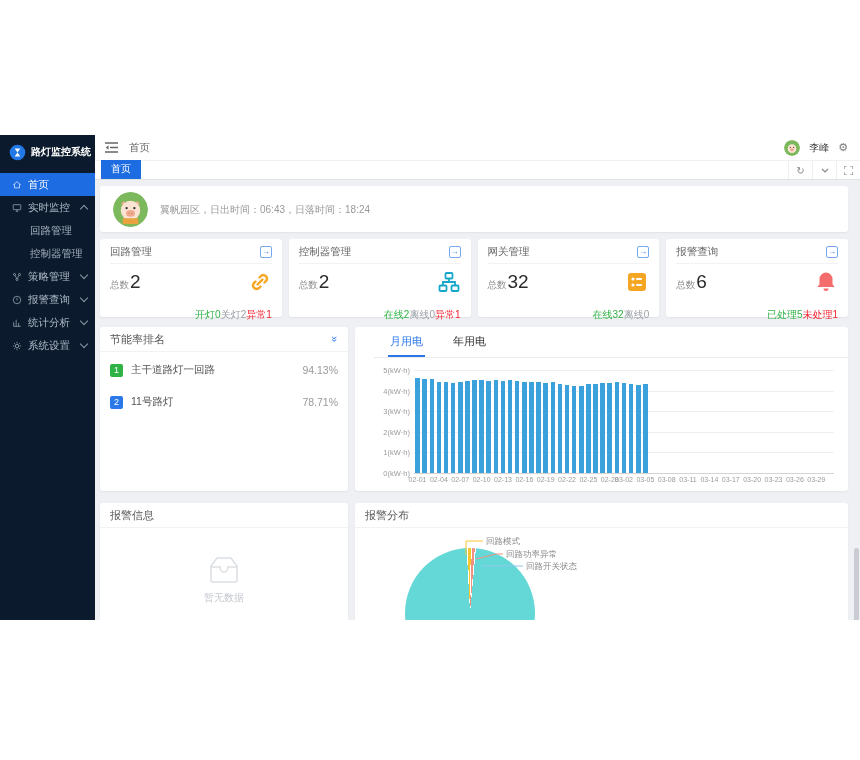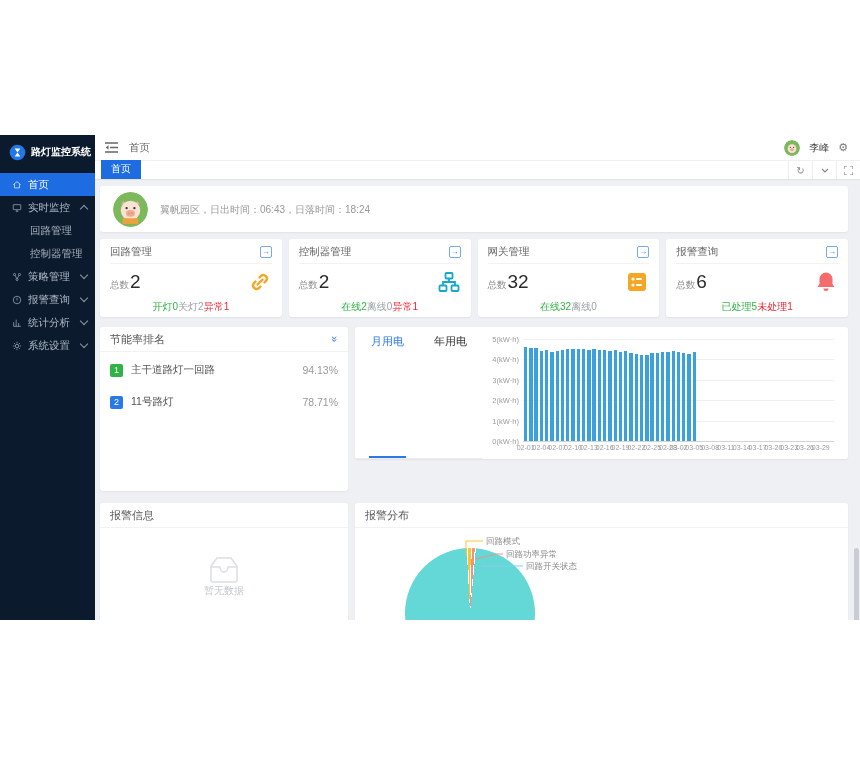--- a/index.html
+++ b/index.html
@@ -52,50 +52,50 @@
   
   .cards { display:grid; grid-template-columns:repeat(4,1fr); gap:7px; margin-bottom:10px; }
   .card { background:#fff; border-radius:3px; box-shadow:0 1px 2px rgba(0,0,0,.06); padding:6px 10px 7px; height:78px; }
   .card-hd { display:flex; align-items:center; justify-content:space-between; border-bottom:1px solid #f2f2f2; padding-bottom:4px; }
   .card-title { font-size:10.5px; color:#666; }
   .card-link { width:12px; height:12px; border:1px solid #76a9ee; border-radius:2px; color:#2b79e8; font-size:8px; line-height:10px; text-align:center; cursor:pointer; }
   .card-mid { display:flex; align-items:center; justify-content:space-between; margin-top:5px; height:26px; }
   .total-label { font-size:9.5px; color:#8a8a8a; }
   .total-num { font-size:19px; color:#2b2b2b; margin-left:1px; }
   .card-icon { width:24px; height:24px; }
-  .card-stats { display:flex; justify-content:center; margin-top:5px; font-size:10px; }
+  .card-stats { display:flex; justify-content:flex-end; margin-top:13px; font-size:10px; }
   .st-green { color:#2fb344; } .st-gray { color:#9aa0a6; } .st-red { color:#f5222d; }
 
   
   .row2 { display:flex; gap:7px; margin-bottom:12px; }
   .ranking { width:248px; flex:none; height:164px; }
   .rank-expand { margin-left:auto; color:#2b79e8; font-size:11px; transform:rotate(90deg); cursor:pointer; }
   .rank-item { display:flex; align-items:center; height:28px; padding:0 10px; margin-top:4px; }
   .rank-badge { width:13px; height:13px; border-radius:2px; color:#fff; font-size:9px; display:flex; align-items:center; justify-content:center; flex:none; }
   .rb-1 { background:#2fb344; } .rb-2 { background:#2b79e8; }
   .rank-name { font-size:10.5px; color:#555; margin-left:8px; }
   .rank-val { margin-left:auto; font-size:10.5px; color:#999; }
 
-  .usage { flex:1; height:132px; min-width:0; display:flex; flex-direction:row; }
+  .usage { flex:1; height:164px; min-width:0; display:flex; flex-direction:column;padding-left:19px; }
   .usage-tabs { display:flex; gap:26px; padding:0 14px; border-bottom:1px solid #ececec; }
   .u-tab { font-size:11px; padding:7px 2px 6px; cursor:pointer; color:#333; }
   .u-tab.on { color:#2b79e8; border-bottom:2px solid #2b79e8; }
   .chart-wrap { position:relative; flex:1; margin:6px 8px 2px 4px; }
   .plot { position:absolute; left:36px; right:6px; top:6px; bottom:16px; }
   .gridline { position:absolute; left:0; right:0; height:1px; background:#efefef; }
   .gridline.base { background:#d4d4d4; }
   .ytick { position:absolute; right:100%; margin-right:4px; transform:translateY(-50%); font-size:7.5px; color:#9b9b9b; white-space:nowrap; }
   .bar { position:absolute; bottom:0; background:#3aa1dd; }
   .xtick { position:absolute; top:100%; margin-top:3px; transform:translateX(-50%); font-size:7px; color:#9b9b9b; white-space:nowrap; }
 
   
   .row3 { display:flex; gap:7px; }
   .alarm-info { width:248px; flex:none; height:160px; }
   .empty-box { display:flex; flex-direction:column; align-items:center; margin-top:28px; }
-  .empty-text { font-size:10px; color:#c3c7cd; }
+  .empty-text { font-size:10px; color:#c3c7cd; margin-top:7px; }
   .energy { width:248px; flex:none; height:160px; }
   .donut { width:124px; height:124px; border-radius:50%; margin:16px auto 0; position:relative; }
   .donut::after { content:""; position:absolute; left:50%; top:50%; width:74px; height:74px; margin:-37px 0 0 -37px; border-radius:50%; background:#fff; }
   .alarm-dist { flex:1; height:160px; min-width:0; }
   .pie-area { position:relative; height:130px; }
   .pie { position:absolute; left:50px; top:20px; width:130px; height:130px; border-radius:50%; }
   .callout-svg { position:absolute; left:0; top:0; }
   .callout { position:absolute; font-size:8.5px; color:#8a8a8a; white-space:nowrap; }
 
   .scroll-thumb { position:absolute; right:1px; top:368px; width:5px; height:114px; border-radius:3px; background:#c9cdd3; }

